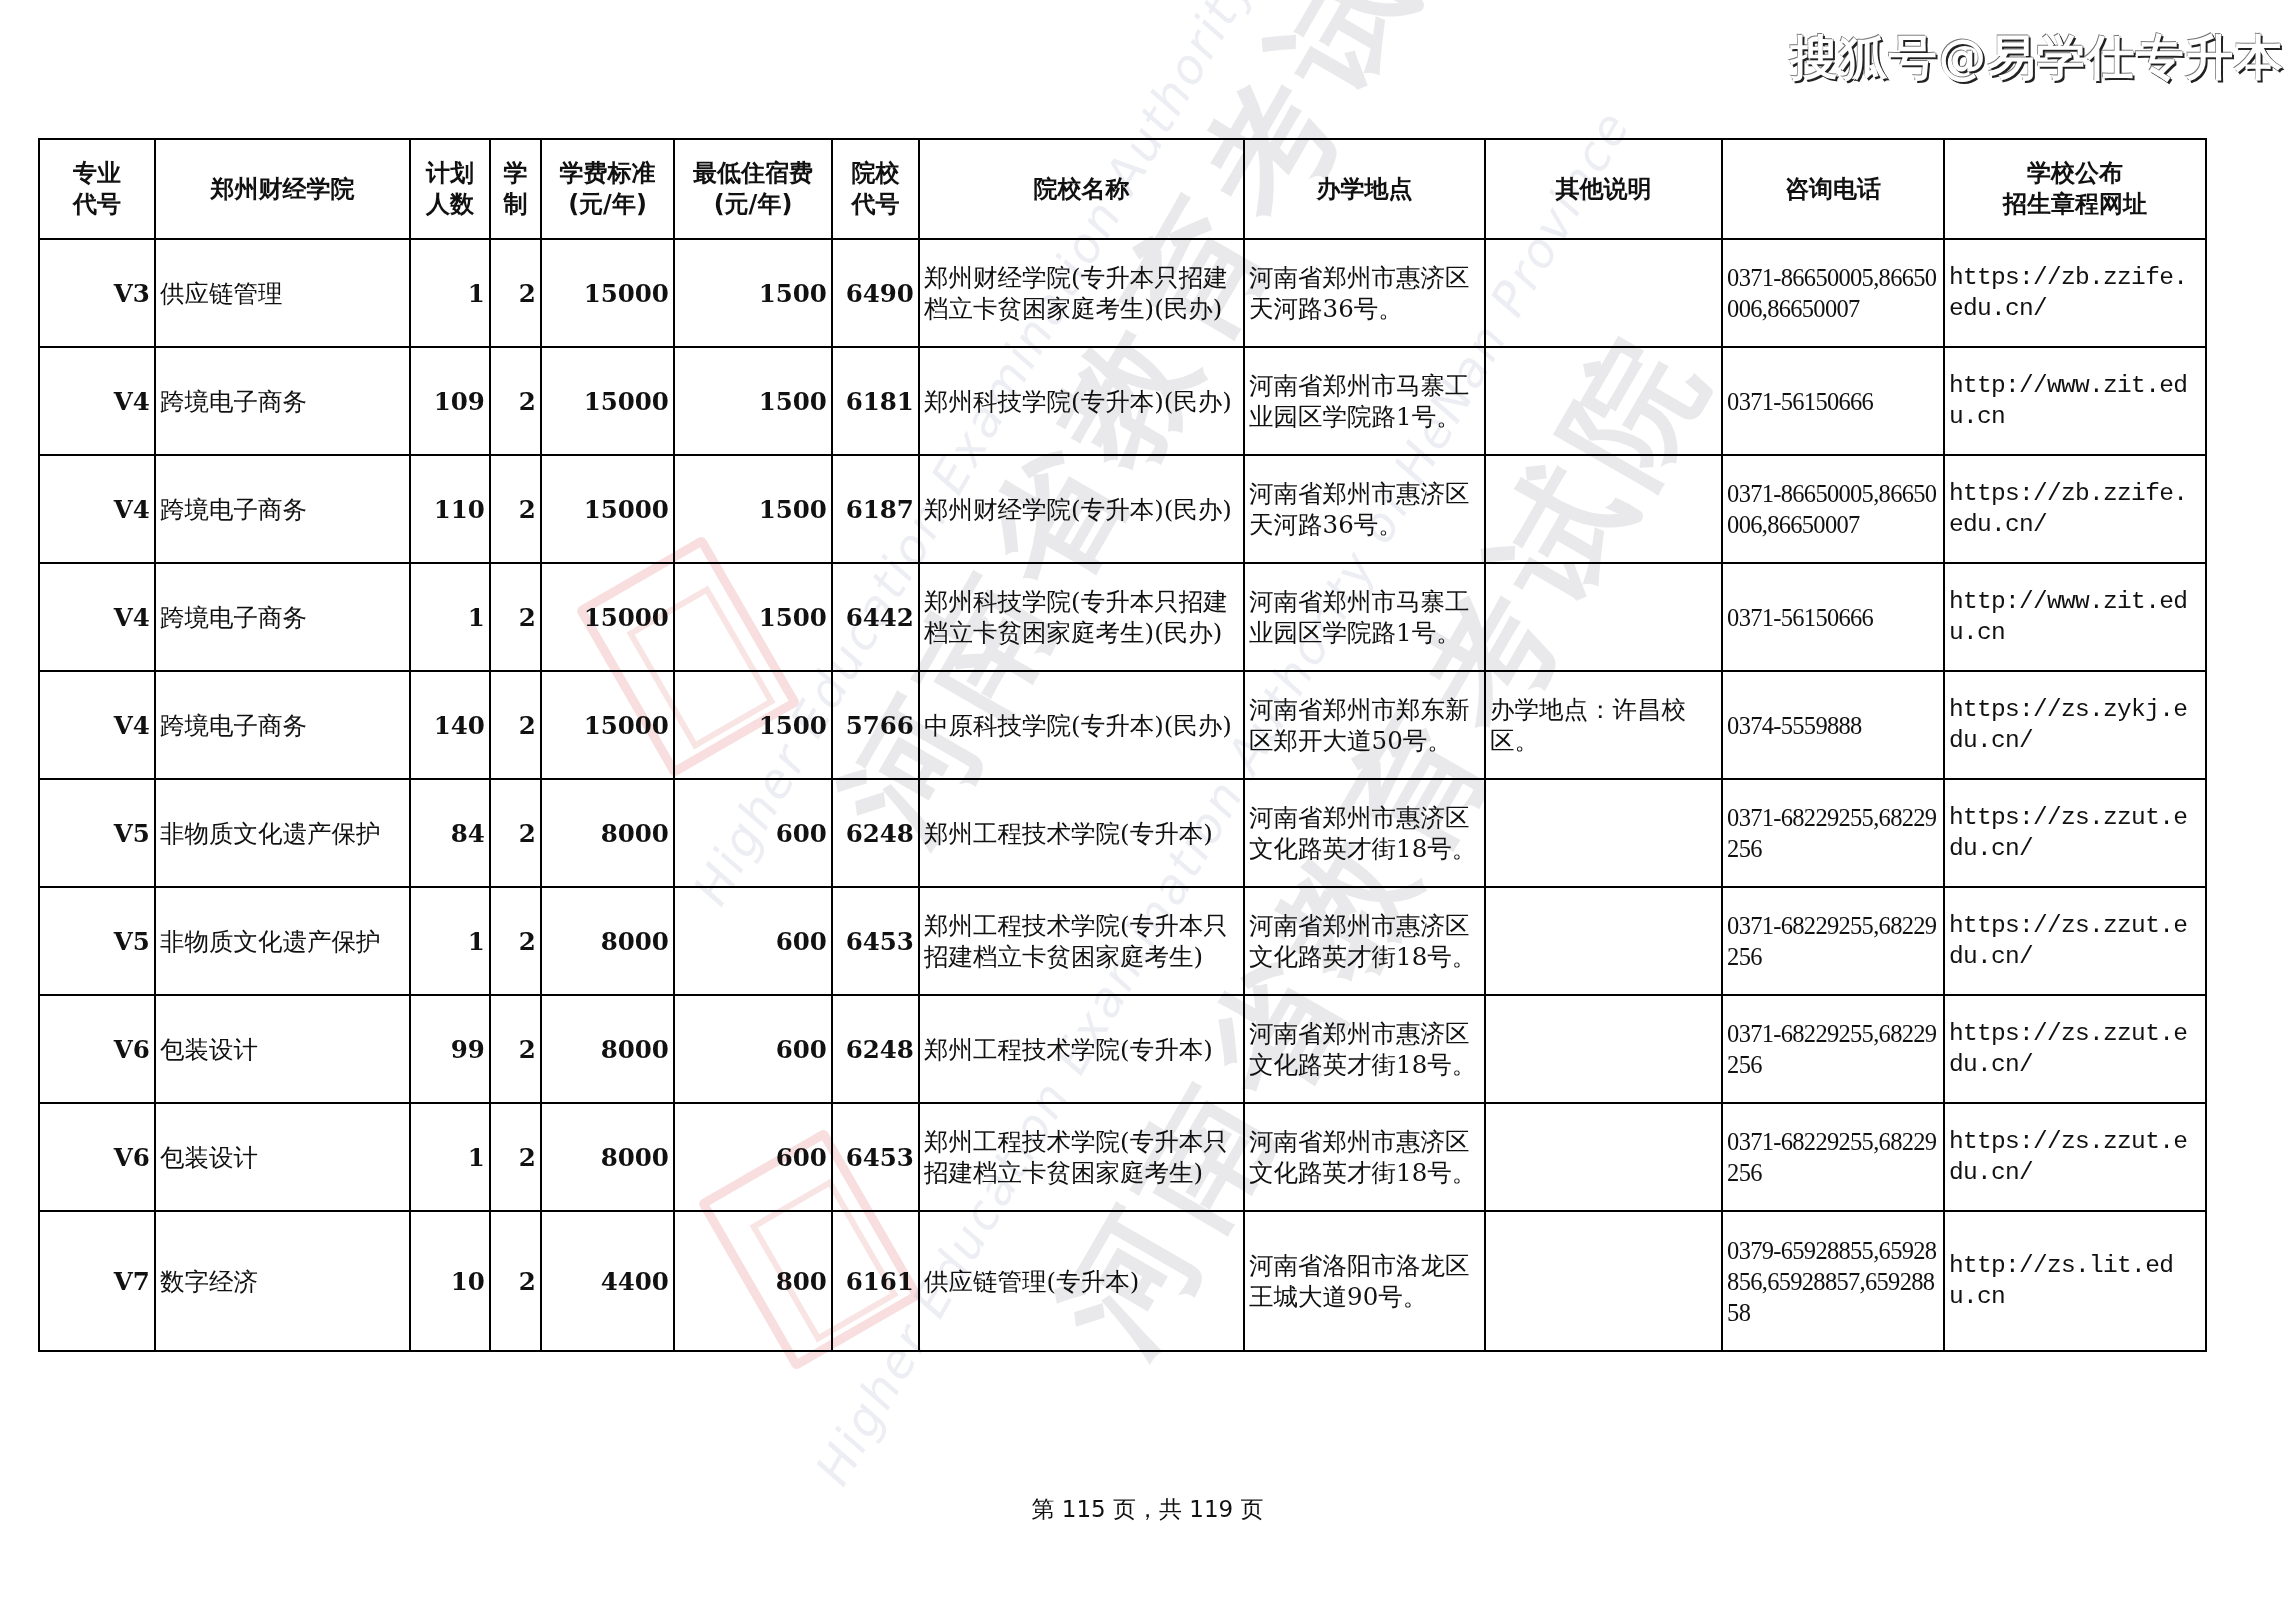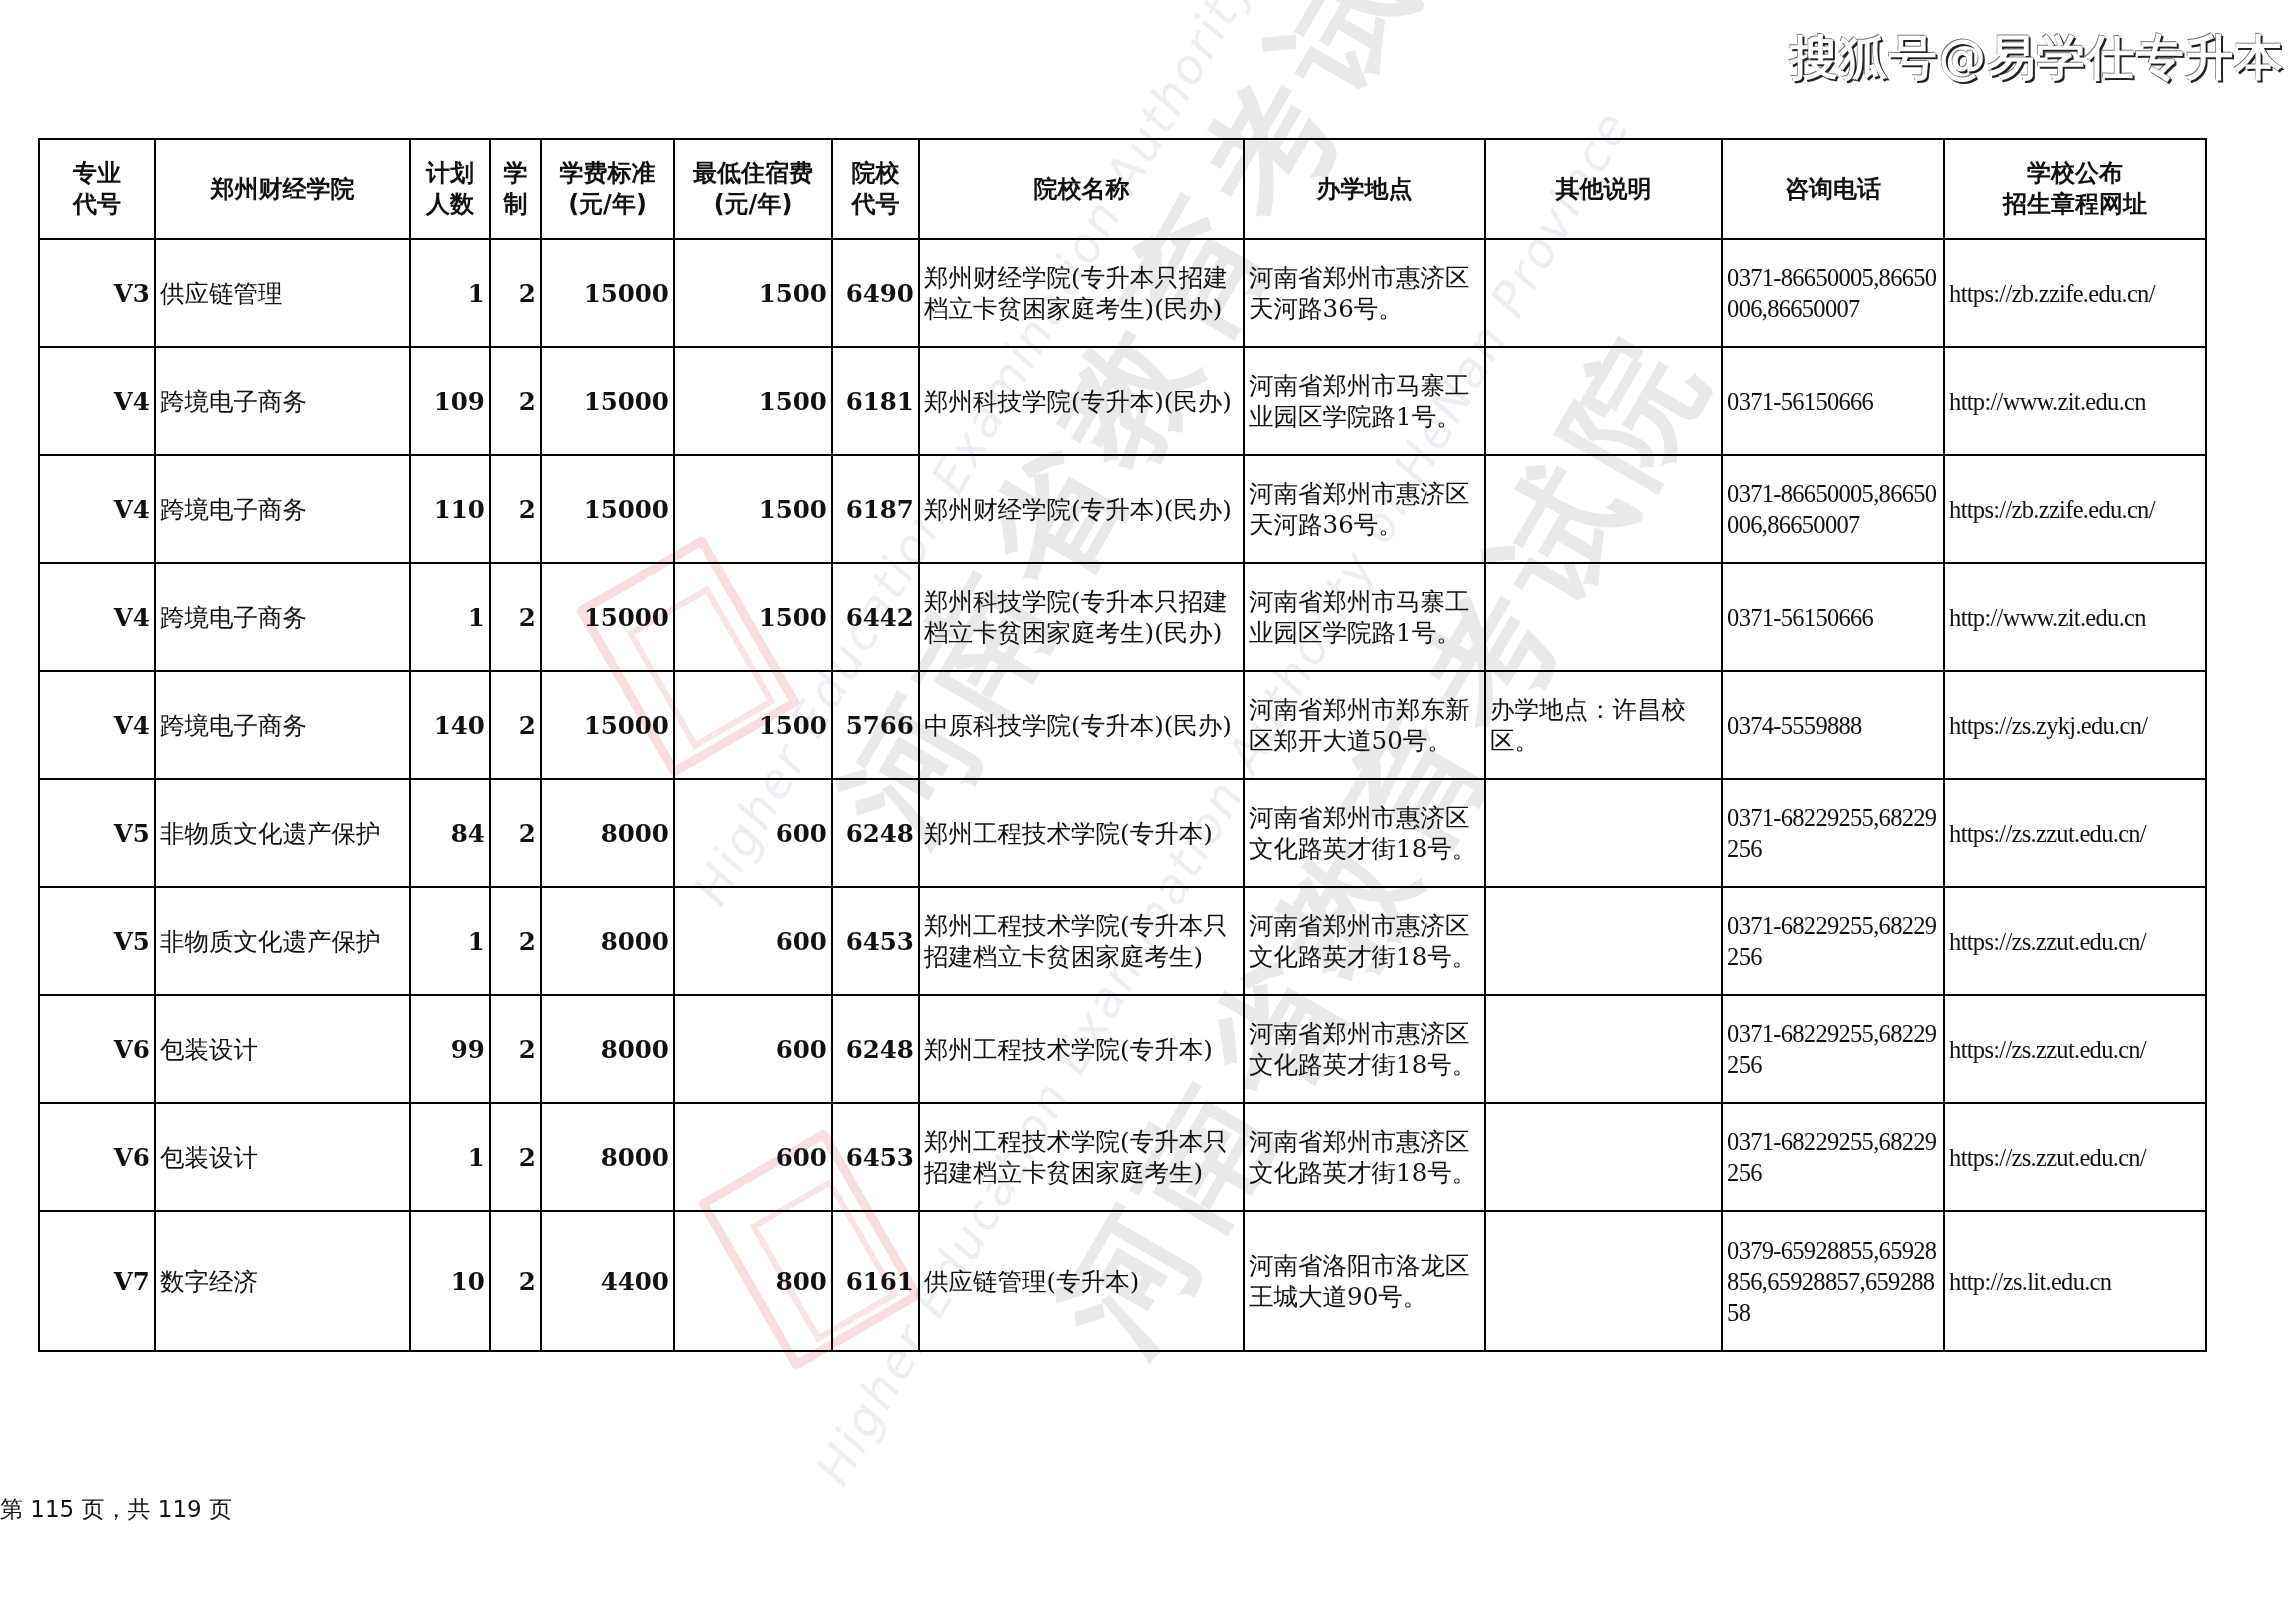--- a/index.html
+++ b/index.html
@@ -10,23 +10,23 @@
   .wm-en { color:rgba(150,160,190,0.18); font-size:48px; font-style:italic; transform:rotate(-60deg); transform-origin:left top; letter-spacing:2.7px; }
   .wm-logo { border:9.5px solid rgba(220,90,90,0.20); width:130px; height:177px; transform:rotate(-30deg); border-radius:5.5px; }
   .wm-logo2 { border:6.8px solid rgba(220,90,90,0.16); width:82px; height:123px; transform:rotate(-30deg); }
   table.data { position:absolute; left:38px; top:138px; border-collapse:collapse; table-layout:fixed; z-index:2; background:transparent; }
   table.data td, table.data th { border:2.7px solid #000; padding:0 4.1px; vertical-align:middle; font-size:24.5px; line-height:31px; word-break:break-all; overflow:hidden; }
   table.data th { font-family:"DejaVu Sans","Liberation Sans",sans-serif; font-weight:bold; font-size:24px; line-height:31px; text-align:center; height:98px; }
   table.data tr.row td { height:106px; }
   table.data tr.row.tall td { height:138px; }
   td.c { text-align:right;font-weight:bold; }
   td.l { text-align:left; }
-  td.mono { font-family:Liberation Serif, serif; font-size:22.5px; letter-spacing:-0.7px; }
+  td.mono { font-family:Liberation Mono, monospace; font-size:22.5px; letter-spacing:-0.7px; }
   td.phone { font-size:24px; letter-spacing:-0.7px;font-family:Liberation Serif, serif; }
-  .footer { position:absolute; left:0; width:2295px; top:1494px; text-align:left; font-family:"DejaVu Sans","Liberation Sans",sans-serif; font-size:23px; color:#111; }
+  .footer { position:absolute; left:0; width:2295px; top:1494px; text-align:center; font-family:"DejaVu Sans","Liberation Sans",sans-serif; font-size:23px; color:#111; }
   .footer b { font-weight:normal; }
 </style>
 </head>
 <body>
 
 <div class="wm wm-logo" style="left:614px; top:559px;"></div>
 <div class="wm wm-logo2" style="left:654px; top:600px;"></div>
 <div class="wm wm-cn" style="left:804px; top:784px;">河南省教育考试院</div>
 <div class="wm wm-en" style="left:682px; top:886px;">Higher Education Examination Authority of HeNan Province</div>
 <div class="wm wm-logo" style="left:736px; top:1152px;"></div>

